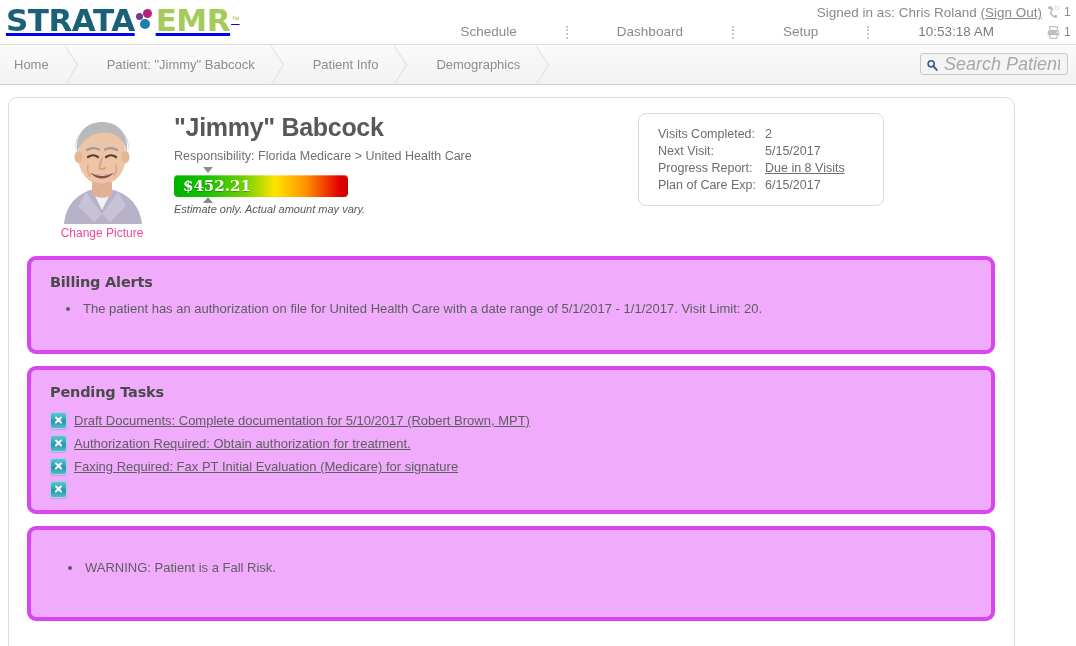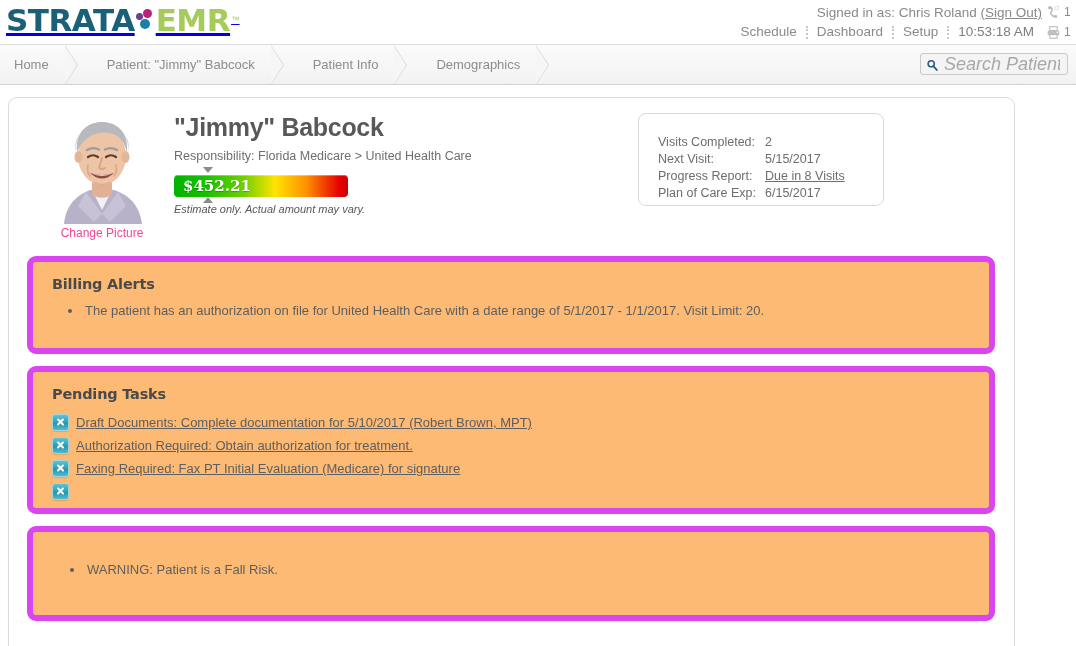--- a/index.html
+++ b/index.html
@@ -76,20 +76,21 @@
     justify-content: flex-end;
     align-items: center;
   }
   .hdr-line2 {
     height: 20px;
     line-height: 20px;
     white-space: nowrap;
     display: flex;
     justify-content: flex-end;
     align-items: center;
+    gap: 40px;
   }
   .signed-txt { color: #8a8a8a; }
   .signout-link { color: #8a8a8a; }
   .navlink {
     color: #8a8a8a;
     text-decoration: none;
     padding: 0 9px;
   }
   .navsep {
     width: 1px;
@@ -310,40 +311,40 @@
     white-space: nowrap;
   }
 
   .visit-box {
     position: absolute;
     left: 629px; top: 15px;
     width: 246px; height: 93px;
     border: 1px solid #d9d9d9;
     border-radius: 8px;
     background: #fff;
-    padding: 20px 0 0 19px;
+    padding: 12px 0 0 19px;
   }
   .visit-row {
     font-size: 12.5px;
     color: #6d6d6d;
     line-height: 17px;
     white-space: nowrap;
     display: flex;
   }
   .visit-key { display: inline-block; width: 107px; }
   .visit-val { color: #6d6d6d; }
   .visit-link { color: #6d6d6d; text-decoration: underline; }
 
   
   .card {
     position: absolute;
     left: 18px;
     width: 968px;
-    background: #fdba74;
-    border: 6px solid #d946ef;
+    background: #f0abfc;
+    border: 4px solid #d946ef;
     border-radius: 9px;
     box-shadow: 0 1px 1px rgba(0,0,0,.035);
   }
   .card-title {
     font-size: 14.5px;
     font-weight: bold;
     color: #4a4a4a;
     font-family: "DejaVu Sans", sans-serif;
     margin: 0;
     padding: 14px 0 0 19px;

